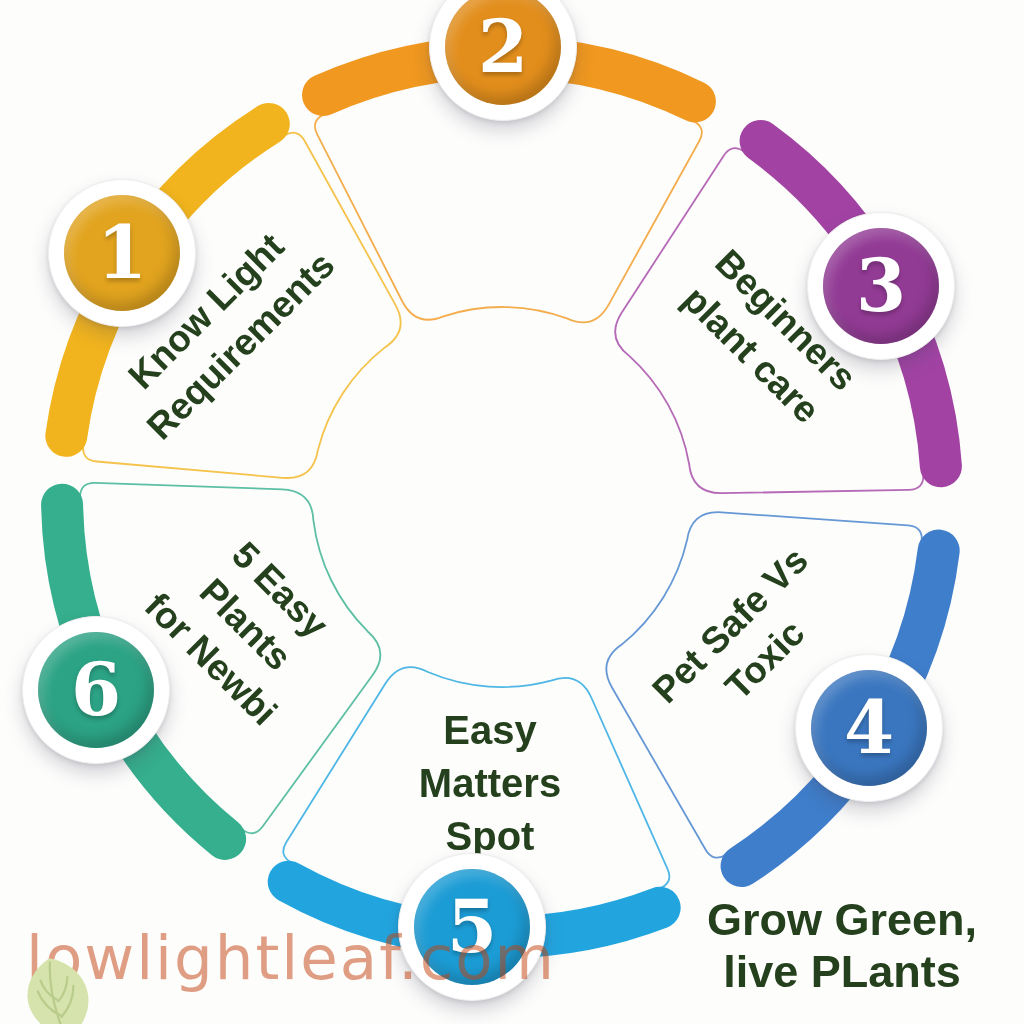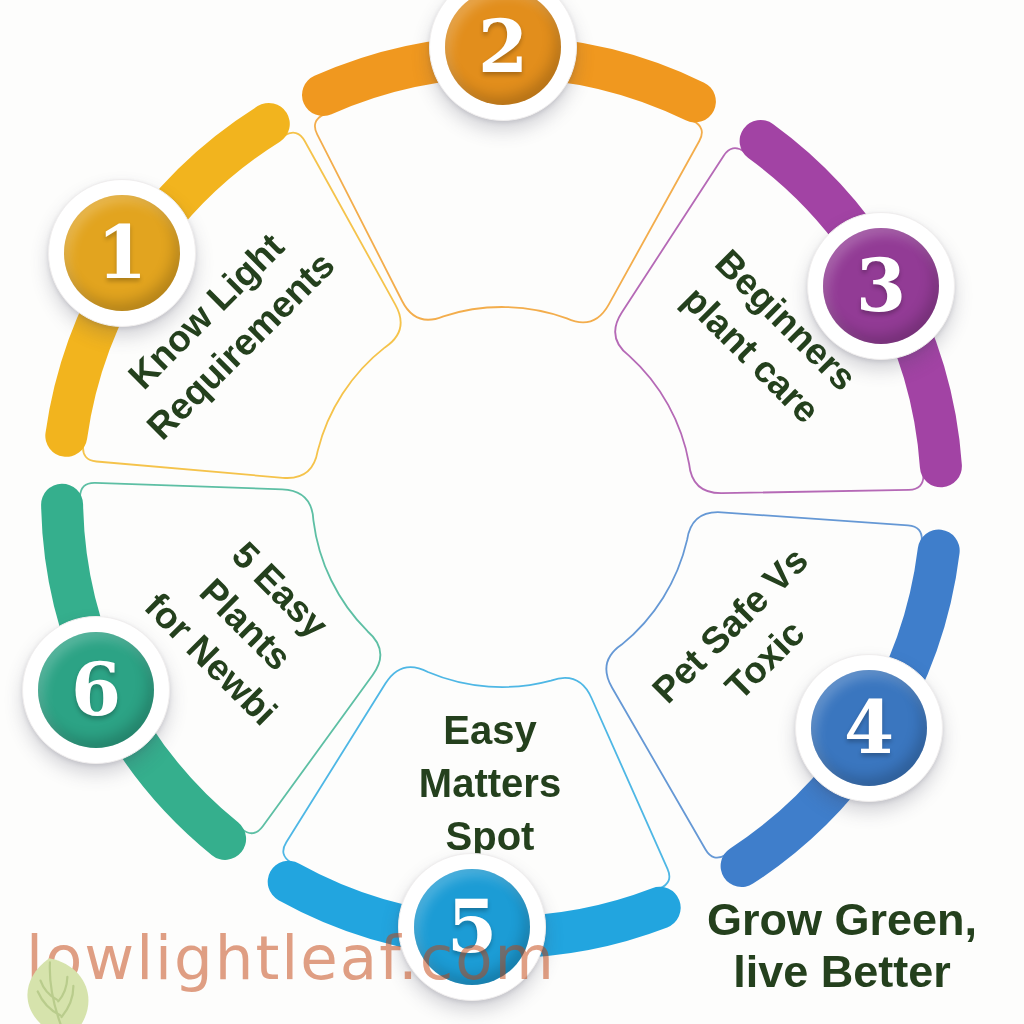--- a/index.html
+++ b/index.html
@@ -125,21 +125,21 @@
     <div>5 Easy</div>
     <div>Plants</div>
     <div>for Newbi</div>
   </div>
 
   <div class="center-title">
   </div>
 
   <div class="tagline">
     <div>Grow Green,</div>
-    <div>live Better</div>
+    <div>live PLants</div>
   </div>
 
   <div class="watermark">lowlightleaf.com</div>
 
   <svg class="leaf-wrap" width="120" height="80" viewBox="0 0 120 80">
     <g transform="rotate(-12 60 45)">
       <path id="leaf-body" d="M55 82 C 20 60 18 20 58 2 C 96 18 100 62 62 84 Z" fill="#d6e3ac"></path>
       <path id="leaf-vein" d="M57 78 C 52 50 53 25 58 6 M57 60 C 47 52 42 42 40 32 M58 62 C 68 54 74 44 76 34 M57 44 C 50 38 46 30 45 22 M58 46 C 66 40 70 32 72 24" fill="none" stroke-width="2.2" stroke-linecap="round" stroke="#b9cc8c"></path>
     </g>
   </svg>

